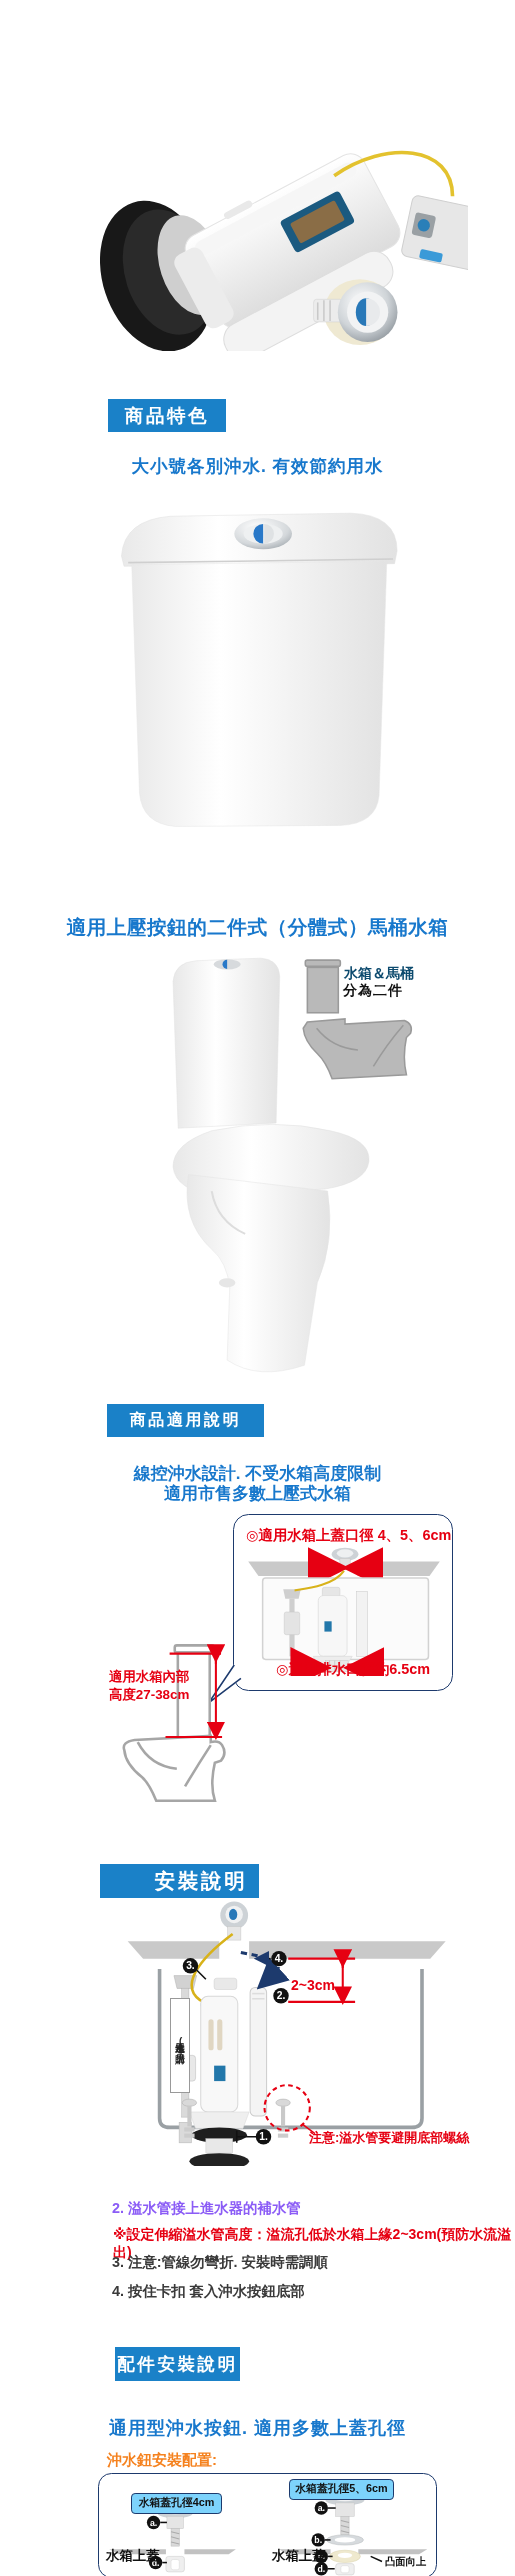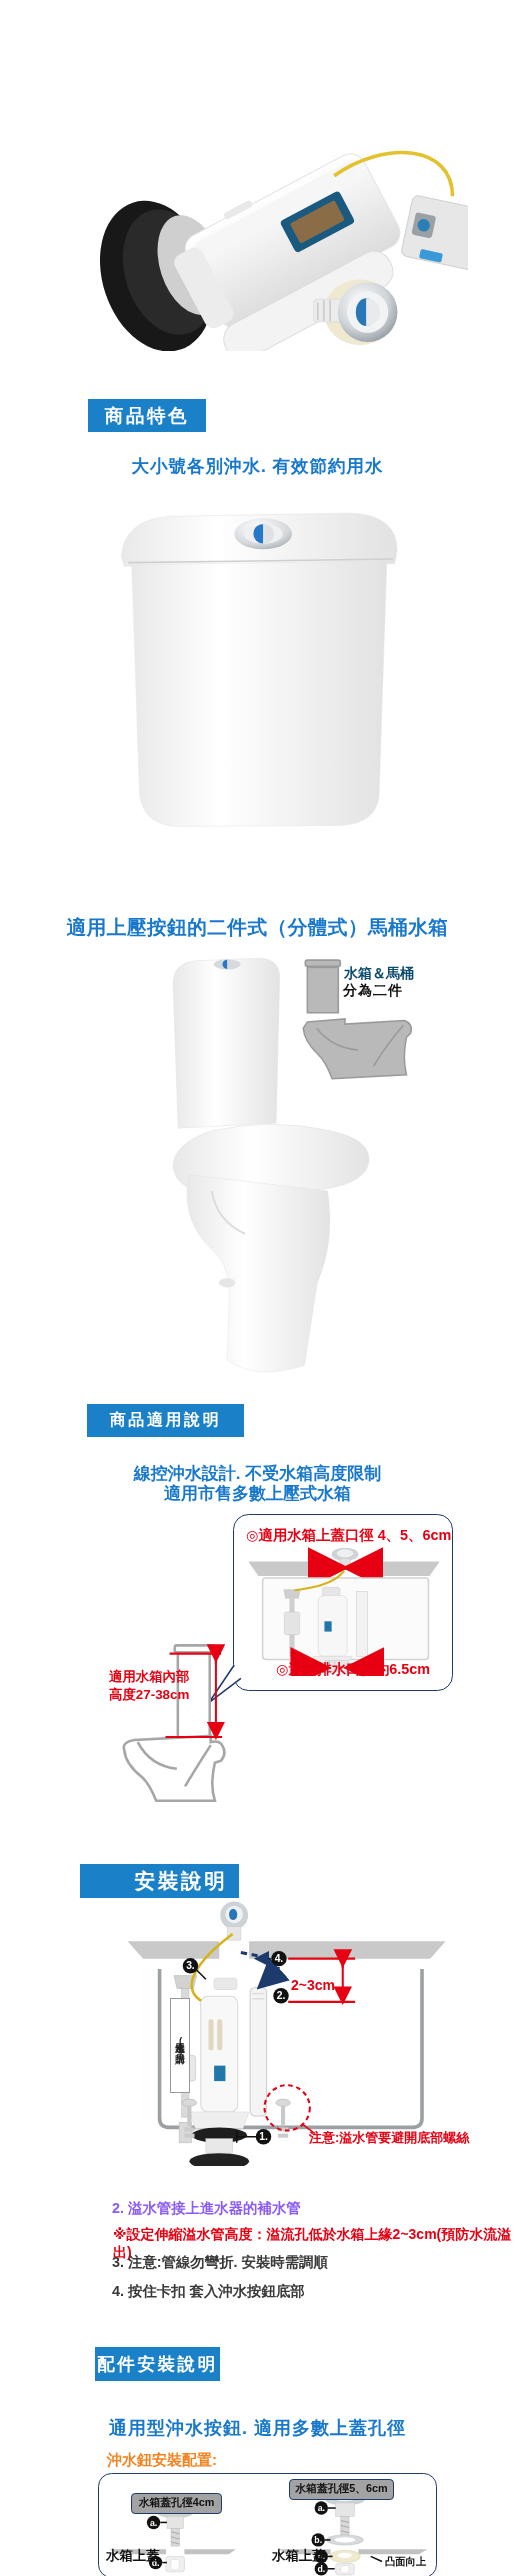--- a/index.html
+++ b/index.html
@@ -1,28 +1,28 @@
 <!DOCTYPE html>
 <html style="font-size:8.2px"><head>
 <meta charset="utf-8">
 <style>
   html,body{margin:0;padding:0;background:#fff;}
   .page{position:relative;width:515px;height:3696px;background:#fff;overflow:hidden;
         font-family:"Liberation Sans","DejaVu Sans",sans-serif;}
   .abs{position:absolute;}
   .hdrbox{background:#1a81c8;color:#fff;font-weight:bold;display:flex;align-items:center;
-          justify-content:center;letter-spacing:2.6px;}
+          justify-content:center;letter-spacing:2.6px;margin-left:20px;}
   .blue{color:#1878cc;font-weight:bold;}
   .red{color:#e60012;font-weight:bold;}
   .orange{color:#f5821f;font-weight:bold;}
   .dark{color:#333;}
   .center{text-align:center;width:515px;left:0;}
   .bubble{border:1.5px solid #1d3a6d;border-radius:15.5px;background:#fff;}
   .panel{border:1.5px solid #1d3a6d;border-radius:13.4px;background:#fff;}
-  .pill{border:1px solid #1d3a6d;border-radius:4.1px;background:#a3a3a3;font-weight:bold;color:#111;
+  .pill{border:1px solid #1d3a6d;border-radius:4.1px;background:#7dd3fc;font-weight:bold;color:#111;
         display:flex;align-items:center;justify-content:center;}
   .vtext{writing-mode:vertical-rl;text-orientation:upright;background:#fff;border:0.8px solid #999;
          font-weight:bold;color:#222;display:flex;align-items:center;justify-content:center;}
 </style>
 </head>
 <body>
 
 <div class="page">
 
   <svg class="abs" style="left:46px;top:15.5px;" width="422" height="335" viewBox="0 0 820 650">

